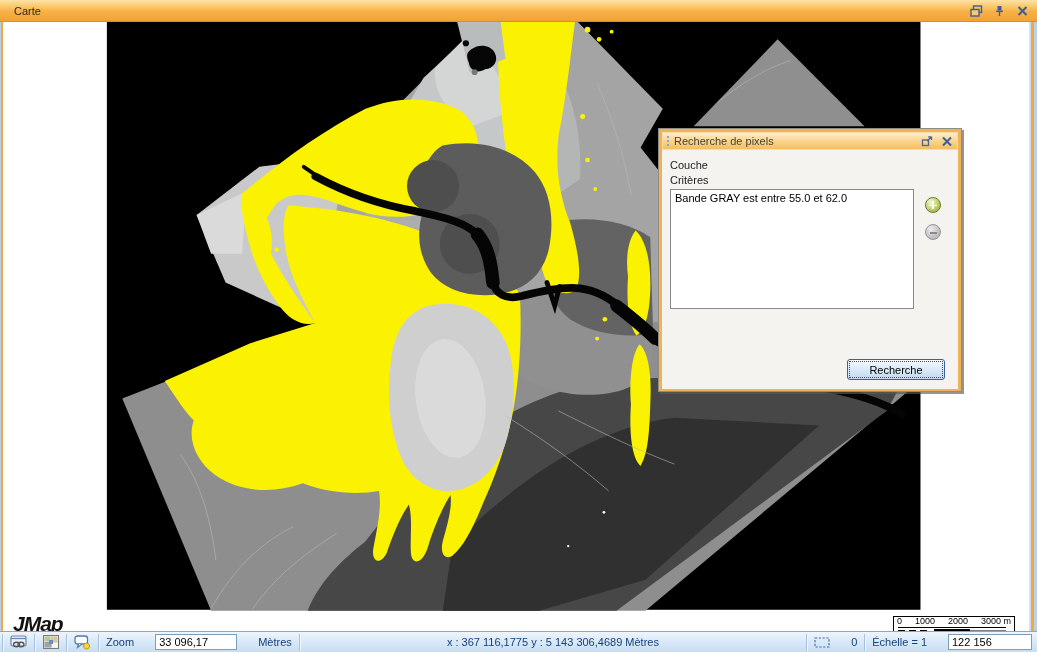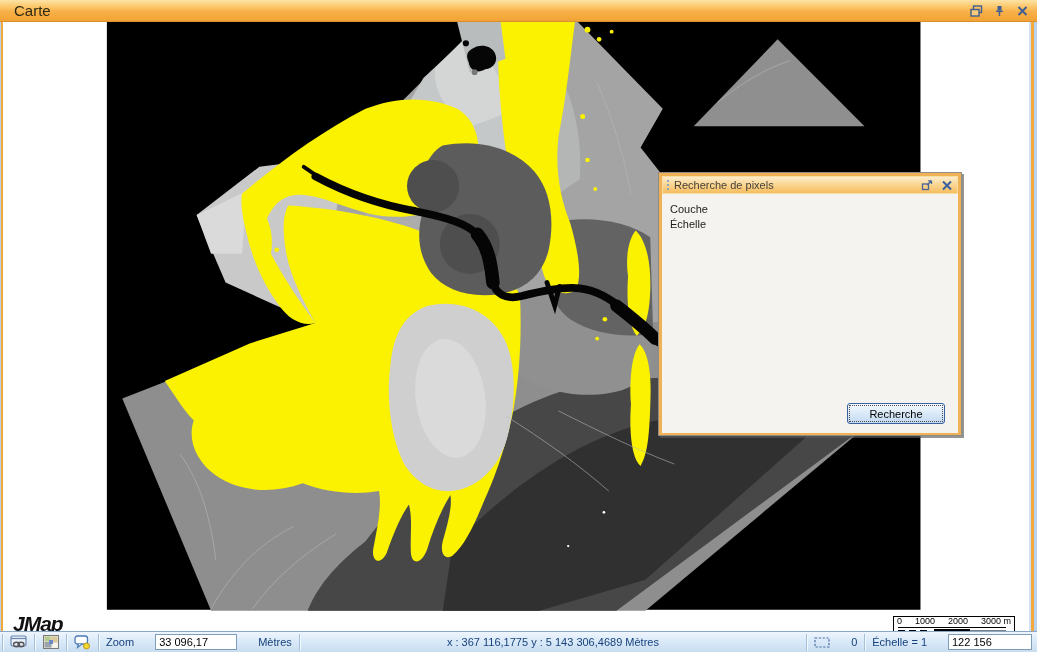--- a/index.html
+++ b/index.html
@@ -6,21 +6,21 @@
   html,body { width:1037px; height:652px; overflow:hidden; }
   body { position:relative; font-family:"Liberation Sans", sans-serif; font-size:11px; background:#fff; }
 
   
   .titlebar{
     position:absolute; left:0; top:0; width:1037px; height:22px;
     background:linear-gradient(180deg,#fde3a7 0%,#fbc96c 30%,#f7b04a 55%,#f5a93b 80%,#f2a237 100%);
     border-bottom:1px solid #d98f2b;
     display:flex; align-items:center; padding:0 8px 0 14px;
   }
-  .titlebar .title{ color:#2f2a12; font-size:15px; }
+  .titlebar .title{ color:#2f2a12; font-size:11px; }
   .titlebar .tb-icons{ margin-left:auto; display:flex; gap:10px; align-items:center; }
   .tb-icon{ width:13px; height:12px; cursor:pointer; }
 
   
   .map-wrap{ position:absolute; left:0; top:22px; width:1037px; height:609px; }
   svg.map{ position:absolute; left:0; top:0; cursor:crosshair; }
 
   
   .jmap-logo{
     position:absolute; left:13px; top:590px; font-size:21px; font-weight:bold; font-style:italic;
@@ -33,21 +33,20 @@
     background:#fff; border:1px solid #000; font-size:9px; color:#000;
   }
   .scalebar .labels{ display:flex; justify-content:space-between; padding:0 3px; height:9px; line-height:9px; }
 
   
   .dialog{
     position:absolute; left:658px; top:128px; width:304px; height:264px;
     background:#efb257; border:1px solid #908d86;
     box-shadow:2px 2px 0 rgba(90,90,90,0.65);
     padding:3px;
-    margin-top:44px;
   }
   .d-title{
     height:18px; background:linear-gradient(180deg,#fdeccb 0%,#fad795 45%,#f6bd5f 100%);
     display:flex; align-items:center; padding:0 4px 0 4px; border:1px solid #f8dda4;
   }
   .d-grip{ display:inline-flex; flex-direction:column; gap:2px; margin-right:5px; }
   .d-grip i{ width:2px; height:2px; background:#8ea6c6; display:block; }
   .d-title .d-text{ color:#45413a; font-size:11px; }
   .d-title .d-icons{ margin-left:auto; display:flex; gap:8px; align-items:center; }
   .d-icon{ width:12px; height:11px; cursor:pointer; }
@@ -270,21 +269,30 @@
         <rect x="1.5" y="4" width="6" height="5.5" fill="none" stroke="#46659a" stroke-width="1.3"></rect>
         <path d="M6 5 L10.5 0.8 M10.5 0.8 L10.5 4 M10.5 0.8 L7.2 0.8" stroke="#46659a" stroke-width="1.3" fill="none"></path>
       </svg>
       <svg class="d-icon" viewBox="0 0 12 11">
         <path d="M2 1.5 L10 9.5 M10 1.5 L2 9.5" stroke="#3a5f9e" stroke-width="2"></path>
       </svg>
     </span>
   </div>
   <div class="d-body">
     <div class="d-label">Couche</div>
-    <div class="d-label">Échelle</div>
+    <div class="d-label">Critères</div>
+    <div class="crit-row">
+      <div class="listbox">
+        <div class="item">Bande GRAY est entre 55.0 et 62.0</div>
+      </div>
+      <div class="crit-btns">
+        <div class="round-btn plus-btn"></div>
+        <div class="round-btn minus-btn"></div>
+      </div>
+    </div>
     <div class="search-btn">
       <span class="focus">Recherche</span>
     </div>
   </div>
 </div>
 
 <div class="statusbar">
   <div class="sb-sep"></div>
   <div class="sb-iconbtn">
     <svg width="18" height="14" viewBox="0 0 18 14">

